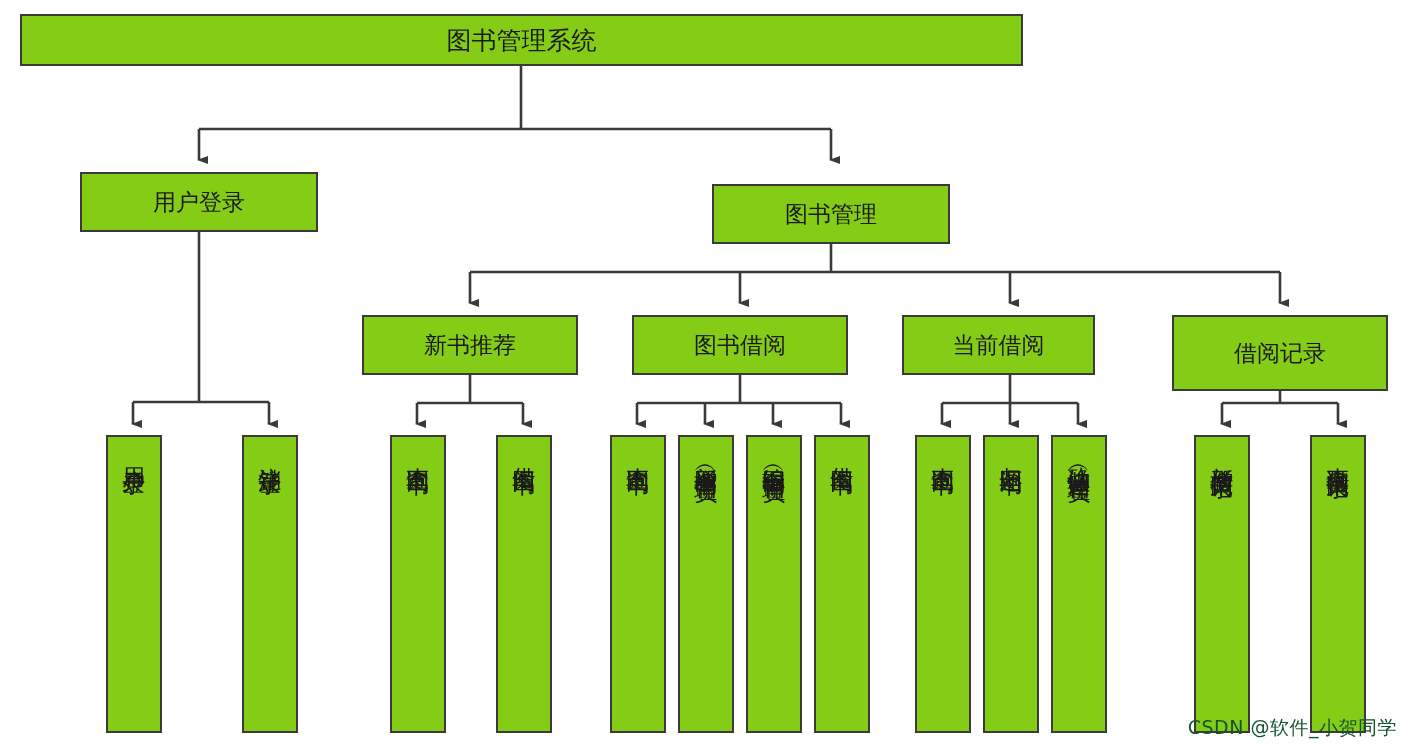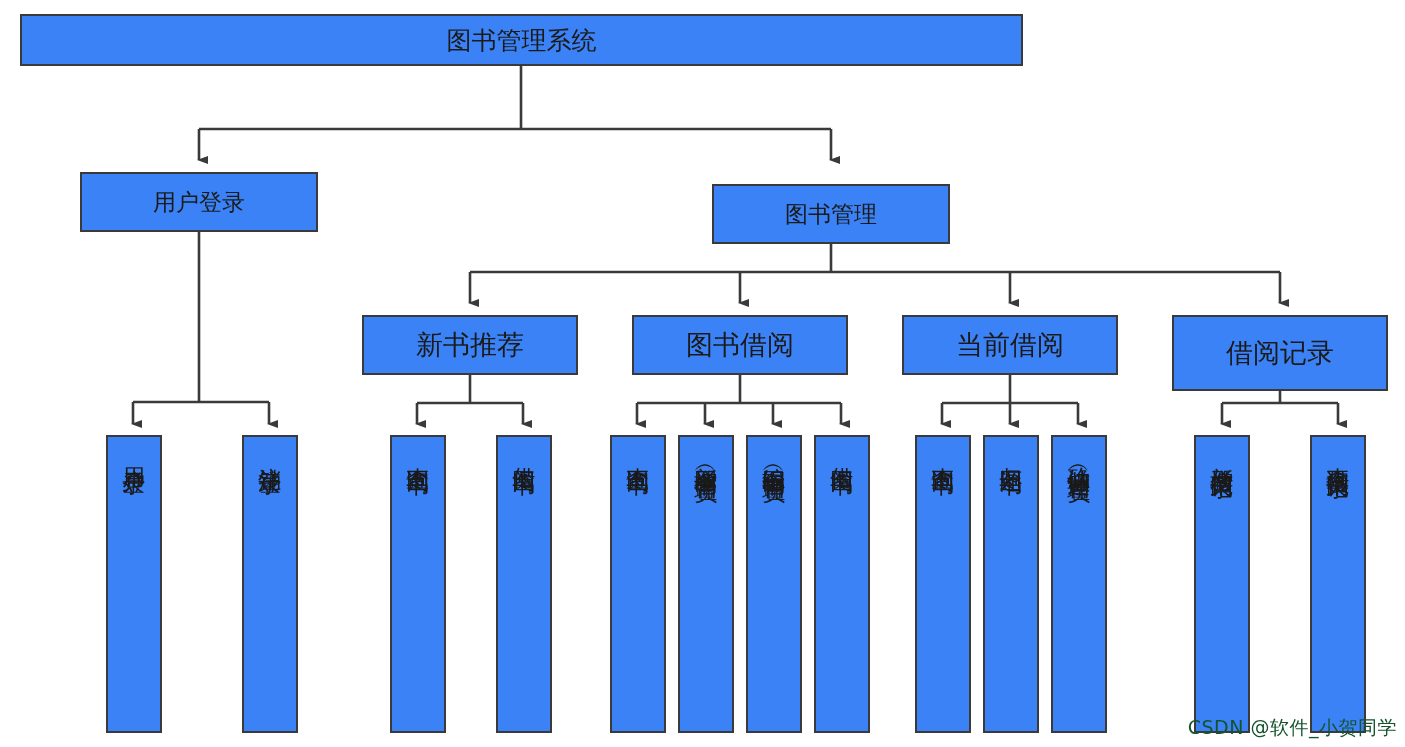--- a/index.html
+++ b/index.html
@@ -21,37 +21,37 @@
   svg.wires {
     position: absolute;
     left: 0; top: 0;
     width: 1405px;
     height: 747px;
     pointer-events: none;
   }
   .node {
     position: absolute;
     box-sizing: border-box;
-    background: #3b82f6;
+    background: #84cc16;
     border: 2.5px solid #3a3a3a;
     display: flex;
     align-items: center;
     justify-content: center;
     color: #1a1a1a;
     text-align: center;
     z-index: 2;
   }
   .node.root {
     font-size: 25px;
   }
   .node.lvl2 {
     font-size: 23px;
   }
   .node.lvl3 {
-    font-size: 27px;
+    font-size: 23px;
   }
   .node.leaf {
     font-size: 23px;
     align-items: flex-start;
     justify-content: center;
     padding-top: 12px;
   }
   .vtext {
     writing-mode: vertical-rl;
     text-orientation: upright;
@@ -141,21 +141,21 @@
   <div class="node lvl2" style="left:712px; top:172px; width:238px; height:60px;margin-top:12px;">
     <span class="htext">图书管理</span>
   </div>
 
   <div class="node lvl3" style="left:362px; top:315px; width:216px; height:60px;">
     <span class="htext">新书推荐</span>
   </div>
   <div class="node lvl3" style="left:632px; top:315px; width:216px; height:60px;align-items:center;">
     <span class="htext">图书借阅</span>
   </div>
-  <div class="node lvl3" style="left:902px; top:315px; width:216px; height:60px;">
+  <div class="node lvl3" style="left:902px; top:315px; width:193px; height:60px;">
     <span class="htext">当前借阅</span>
   </div>
   <div class="node lvl3" style="left:1172px; top:315px; width:216px; height:76px;">
     <span class="htext">借阅记录</span>
   </div>
 
   <div class="node leaf" style="left:106px; top:435px; width:56px; height:298px;">
     <span class="vtext">用户登录</span>
   </div>
   <div class="node leaf" style="left:242px; top:435px; width:56px; height:298px;">

